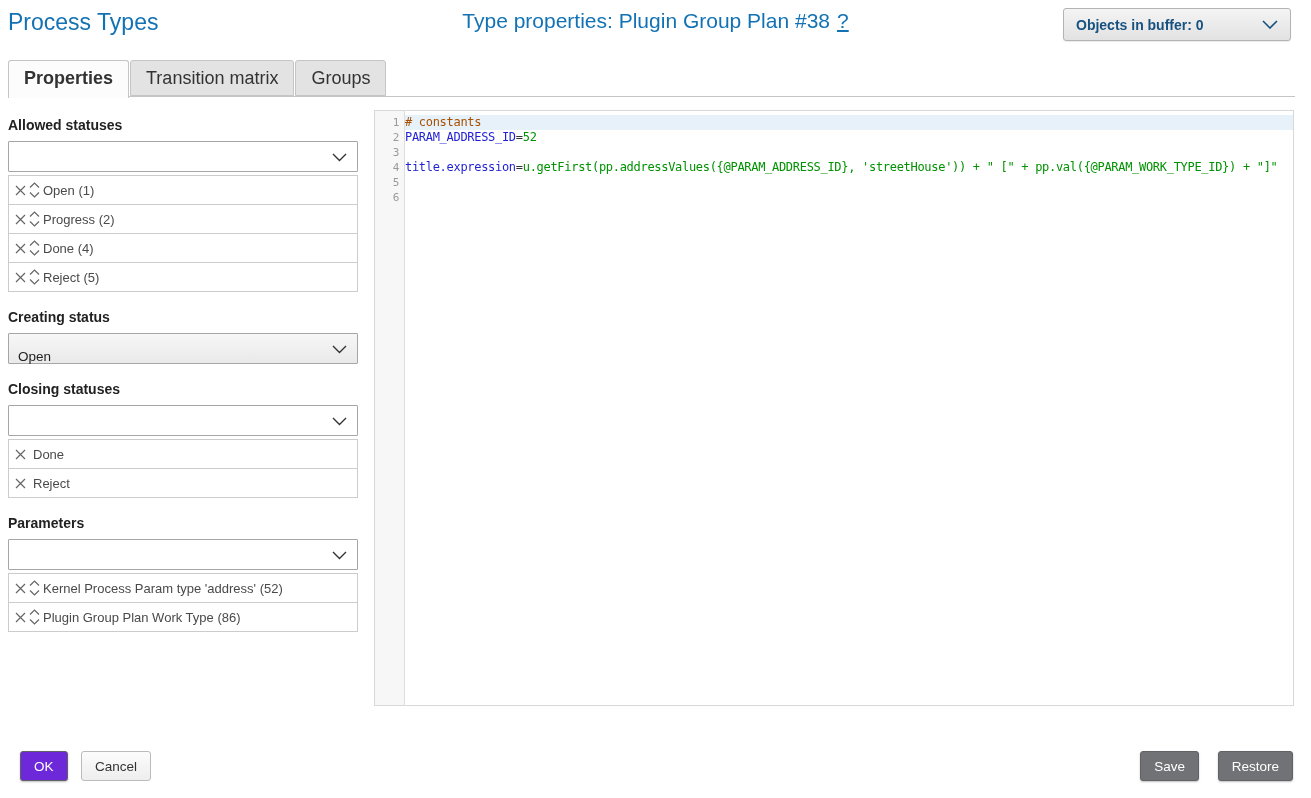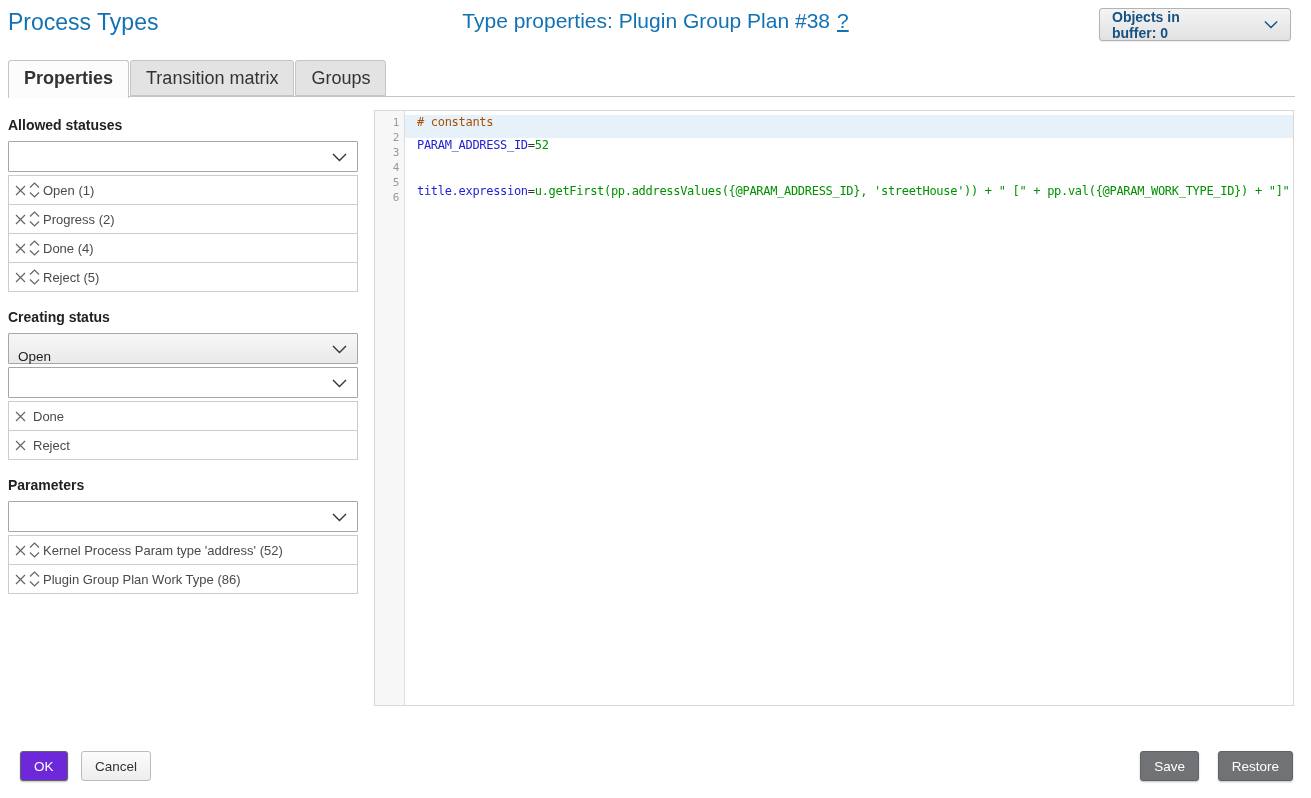--- a/index.html
+++ b/index.html
@@ -2,21 +2,21 @@
 <html><head>
 <meta charset="utf-8">
 <style>
   * { box-sizing: border-box; margin: 0; padding: 0; }
   html,body { width:1311px; height:798px; background:#fff; font-family:"Liberation Sans", sans-serif; position:relative; overflow:hidden; }
 
   .page-title { position:absolute; left:8px; top:9px; font-size:23px; color:#1272b4; }
   .dialog-title { position:absolute; left:50%; transform:translateX(-50%); top:9px; font-size:21px; color:#1272b4; white-space:nowrap; }
   .help-link { color:#1272b4; text-decoration:underline; cursor:pointer; margin-left:7px; }
 
-  .buffer-btn { position:absolute; right:20px; top:8px; width:192px; height:33px; background:linear-gradient(#f4f4f4,#e2e2e2); border:1px solid #b3b3b3; border-radius:3px; display:flex; align-items:center; justify-content:space-between; padding:0 12px; cursor:pointer; box-shadow:0 1px 1px rgba(0,0,0,.08);gap:40px; }
+  .buffer-btn { position:absolute; right:20px; top:8px; width:228px; height:33px; background:linear-gradient(#f4f4f4,#e2e2e2); border:1px solid #b3b3b3; border-radius:3px; display:flex; align-items:center; justify-content:space-between; padding:0 12px; cursor:pointer; box-shadow:0 1px 1px rgba(0,0,0,.08);gap:40px; }
   .buffer-btn span { font-size:14px; font-weight:bold; color:#17517f; }
   .buffer-btn svg { width:16px; height:9px; stroke:#17517f; stroke-width:1.6; fill:none; }
 
   .tabbar { position:absolute; left:8px; right:16px; top:60px; height:37px; border-bottom:1px solid #c5c5c5; display:flex; align-items:flex-start; }
   .tab { height:36px; line-height:35px; padding:0 15px; margin-right:1px; background:#e3e3e3; border:1px solid #c5c5c5; border-radius:3px 3px 0 0; font-size:18px; color:#333; cursor:pointer; }
   .tab.active { height:38px; background:#fcfcfc; border-bottom:none; font-weight:bold; position:relative; z-index:2; }
 
   .left-col { position:absolute; left:8px; top:110px; width:350px; }
   .section-label { font-size:14px; font-weight:bold; color:#222; margin:17px 0 8px; }
   .section-label.first { margin-top:7px; }
@@ -32,21 +32,21 @@
   .x-ic { width:13px; height:13px; }
   .ud-ic { width:13px; height:20px; margin-left:1px; }
   .row-label { margin-left:2px; white-space:nowrap; }
   .row.no-arrows .row-label { margin-left:6px; }
 
   .right-col { position:absolute; left:374px; top:110px; width:920px; }
   .editor { height:596px; border:1px solid #d8d8d8; display:flex; font-family:"DejaVu Sans Mono", monospace; font-size:12px; letter-spacing:-0.3px; background:#fff; }
   .gutter { width:30px; background:#f7f7f7; border-right:1px solid #ddd; padding-top:4px; flex:none; }
   .lnum { height:15px; line-height:15px; text-align:right; padding-right:5px; color:#9a9a9a; font-size:11px; }
   .codearea { flex:1; padding-top:4px; overflow:hidden; cursor:text; }
-  .code-line { height:23px; line-height:15px; padding-left:12px; white-space:pre; }
+  .code-line { height:15px; line-height:15px; padding-left:0; white-space:pre; }
   .code-line.active { background:#e7f1fa; }
   .seg-comment { color:#a85000; }
   .seg-key { color:#1f1fd6; }
   .seg-plain { color:#333; }
   .seg-value { color:#009200; }
 
   .btn { position:absolute; top:751px; height:30px; padding:0 13px; font-size:13.5px; border-radius:3px; cursor:pointer; font-family:"Liberation Sans",sans-serif; }
   .btn.dark { background:#707275; color:#fff; border:1px solid #606265; box-shadow:0 1px 2px rgba(0,0,0,.25); }
   .btn.light { background:linear-gradient(#fcfcfc,#eee); color:#333; border:1px solid #bbb; }
   #ok-btn { left:20px; background:#6d28d9; }
@@ -126,20 +126,21 @@
     </div>
 
   <div class="section-label">Creating status</div>
   <div class="combo filled">
     <span>Open</span>
     <svg viewBox="0 0 15 9">
         <polyline points="1,1 7.5,7.5 14,1"></polyline>
       </svg>
   </div>
 
+  <div class="section-label">Closing statuses</div>
   <div class="combo">
     <span></span>
     <svg viewBox="0 0 15 9">
         <polyline points="1,1 7.5,7.5 14,1"></polyline>
       </svg>
   </div>
   <div class="rows" id="closing-rows">
       <div class="row no-arrows">
         <svg class="x-ic" viewBox="0 0 13 13">
           <path d="M2 2 L11 11 M11 2 L2 11"></path>

